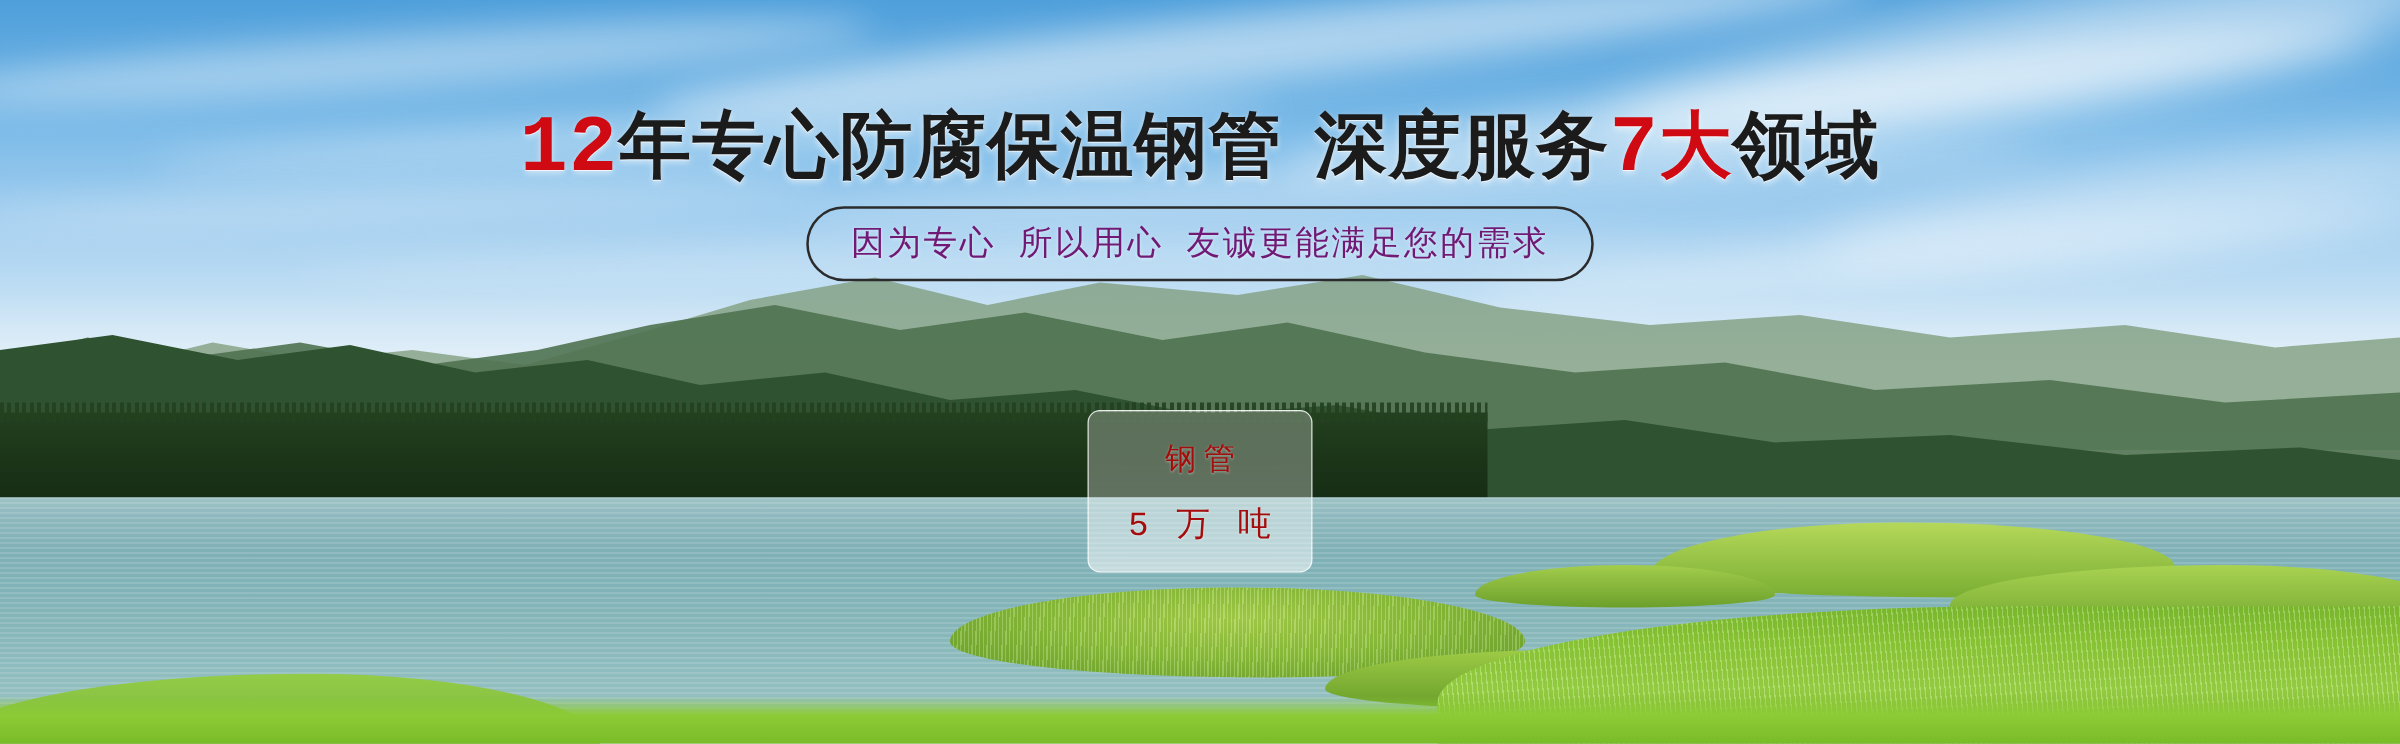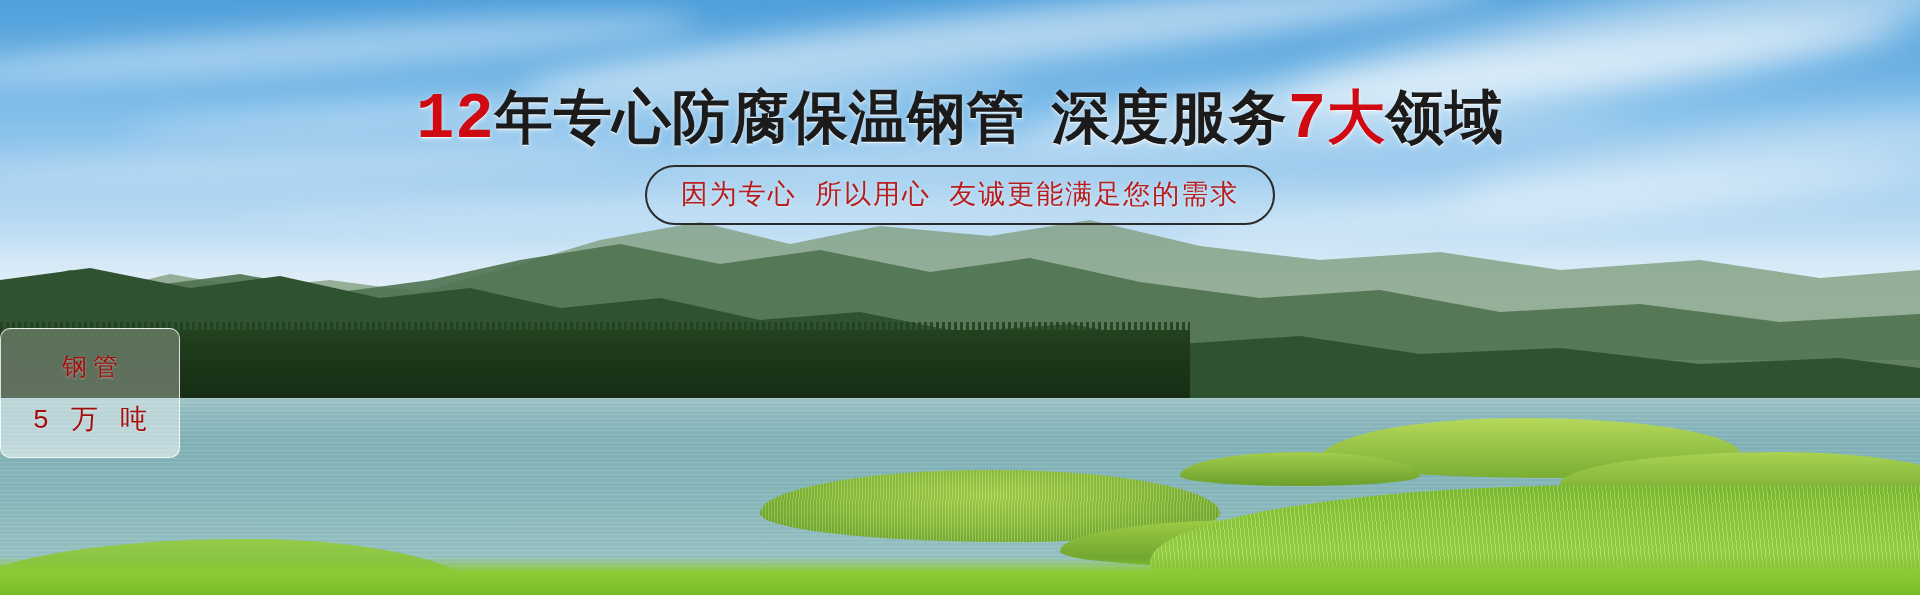--- a/index.html
+++ b/index.html
@@ -91,26 +91,26 @@
     font-size:58px; font-weight:bold; letter-spacing:1px; line-height:1;
     white-space:nowrap;
     text-shadow:0 2px 5px rgba(255,255,255,.55), 0 1px 0 rgba(255,255,255,.7); }
   .hl-dark { color:#1b1b1b; }
   .hl-red  { color:#cf0a12; font-size:64px; }
   .hl-gap  { display:inline-block; width:26px; }
 
   .subtitle-wrap { position:absolute; left:0; right:0; top:165px; text-align:center; }
   .subtitle { display:inline-block; padding:9px 34px 11px;
     border:2px solid #2b2b2b; border-radius:30px;
-    font-size:27px; color:#b91c1c; letter-spacing:2px; white-space:nowrap;
+    font-size:27px; color:#701a75; letter-spacing:2px; white-space:nowrap;
     text-shadow:0 1px 3px rgba(255,255,255,.5); }
 
   
   .cards { position:absolute; left:0; right:0; top:328px; display:flex;
-    gap:40px; }
+    justify-content:center; gap:40px; }
   .card { width:180px; height:130px;
     background:linear-gradient(to bottom, rgba(255,255,255,.26) 0%, rgba(255,255,255,.32) 52%, rgba(255,255,255,.55) 100%);
     border:1px solid rgba(255,255,255,.80);
     border-radius:10px;
     display:flex; flex-direction:column; align-items:center; justify-content:center;
     gap:18px; }
   .card-title { font-size:25px; color:#a50d0d; letter-spacing:6px; text-indent:6px;
     text-shadow:0 1px 2px rgba(255,255,255,.45); }
   .card-value { font-size:27px; color:#a50d0d; letter-spacing:3px; text-indent:3px;
     text-shadow:0 1px 2px rgba(255,255,255,.45); white-space:nowrap; }

